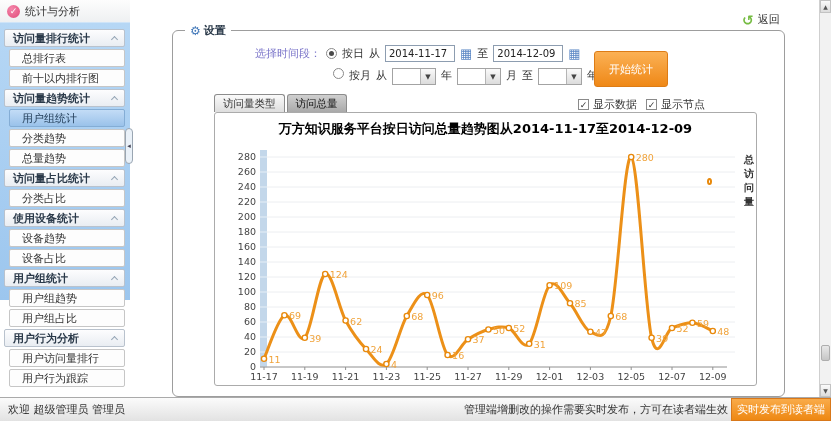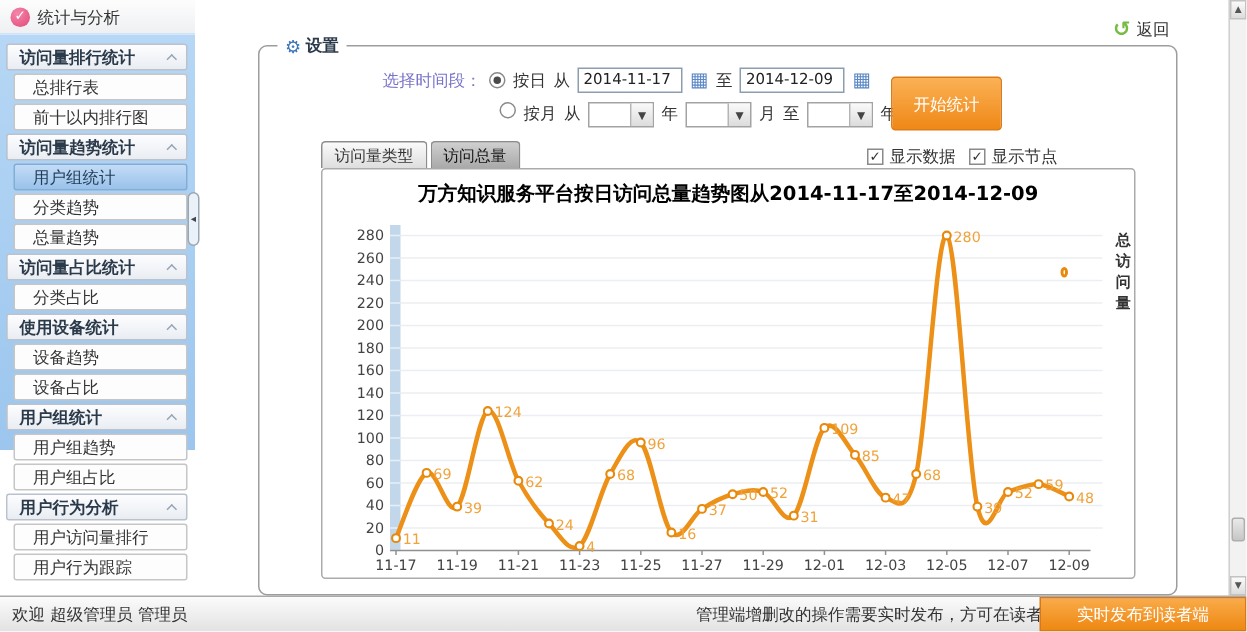--- a/index.html
+++ b/index.html
@@ -57,21 +57,21 @@
   
   .scrollbar { position:absolute; right:0; top:0; width:12px; height:397px; background:#f2f2f2; border-left:1px solid #cfcfcf; }
   .sb-arrow { position:absolute; left:0; width:11px; height:13px; background:linear-gradient(#fbfbfb,#dcdcdc); border:1px solid #c3c3c3; font-size:6px; color:#555; display:flex; align-items:center; justify-content:center; cursor:pointer; }
   .sb-up { top:0; } .sb-down { bottom:0; }
   .sb-thumb { position:absolute; left:1px; top:345px; width:9px; height:16px; background:linear-gradient(#e9e9e9,#c6c6c6); border:1px solid #aeaeae; border-radius:2px; cursor:grab; }
 
   
   .statusbar { position:absolute; left:0; bottom:0; width:831px; height:24px; background:linear-gradient(#fbfbfb,#e2e2e2); border-top:1px solid #aaa; }
   .welcome { position:absolute; left:8px; top:0; line-height:23px; color:#333; }
   .notice { position:absolute; right:92px; top:0; line-height:23px; color:#333; }
-  .publish-btn { position:absolute; right:0; top:0; height:23px; padding:0 24px; background:linear-gradient(#f9ab49,#ee8813); border:1px solid #d8781a; color:#fff; font-size:11px; font-family:"DejaVu Sans",sans-serif; cursor:pointer; }
+  .publish-btn { position:absolute; right:0; top:0; height:23px; padding:0 5px; background:linear-gradient(#f9ab49,#ee8813); border:1px solid #d8781a; color:#fff; font-size:11px; font-family:"DejaVu Sans",sans-serif; cursor:pointer; }
 </style>
 </head>
 <body>
 
 <div class="sidebar">
   <div class="sb-header">
     <span class="badge">✓</span>
     <span>统计与分析</span>
   </div>
   <div class="sb-blue">

